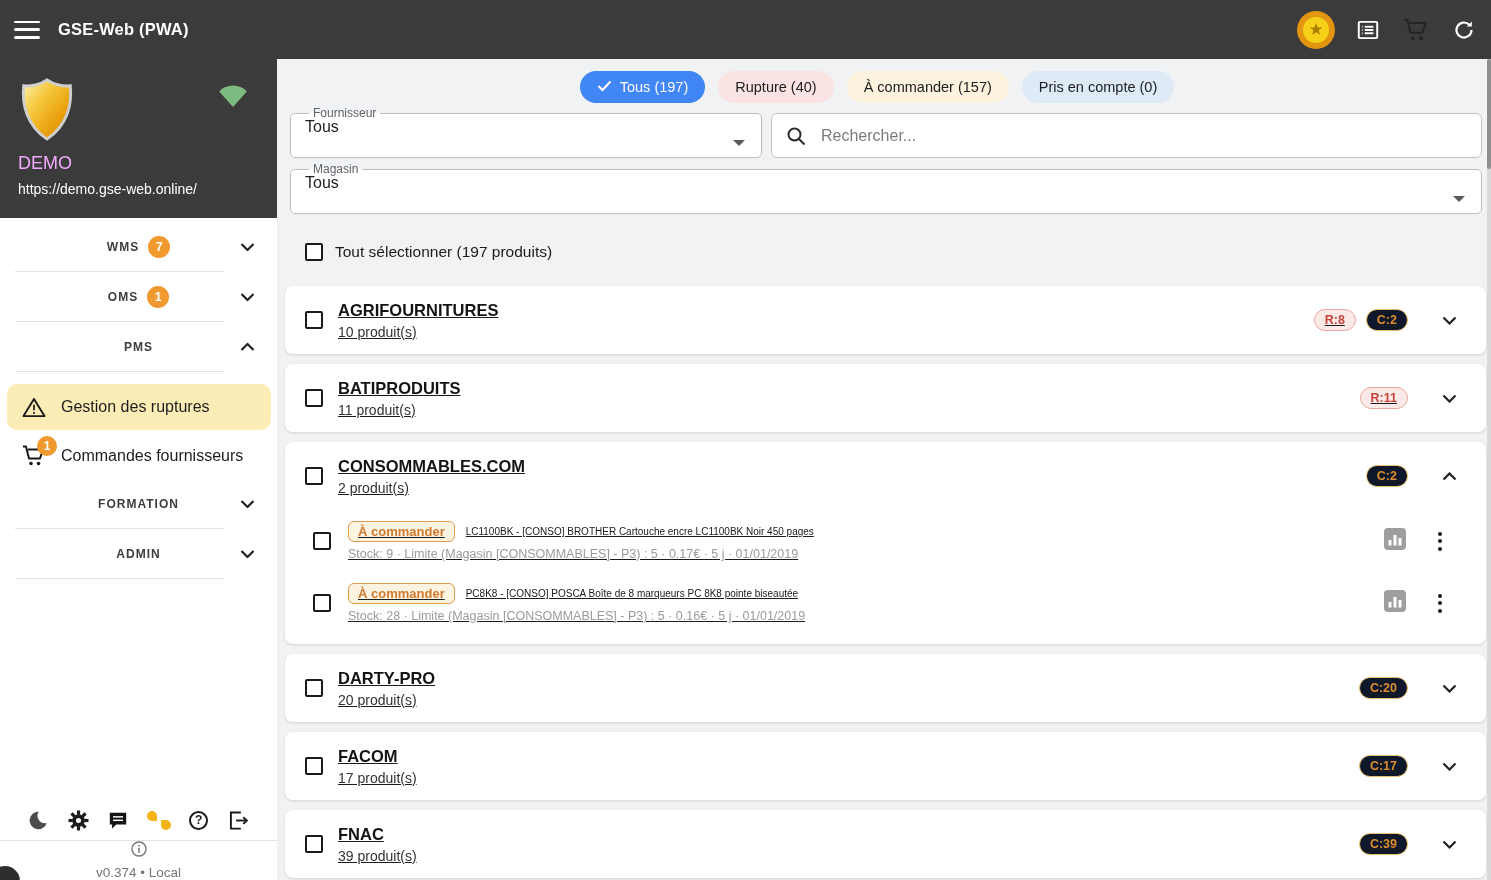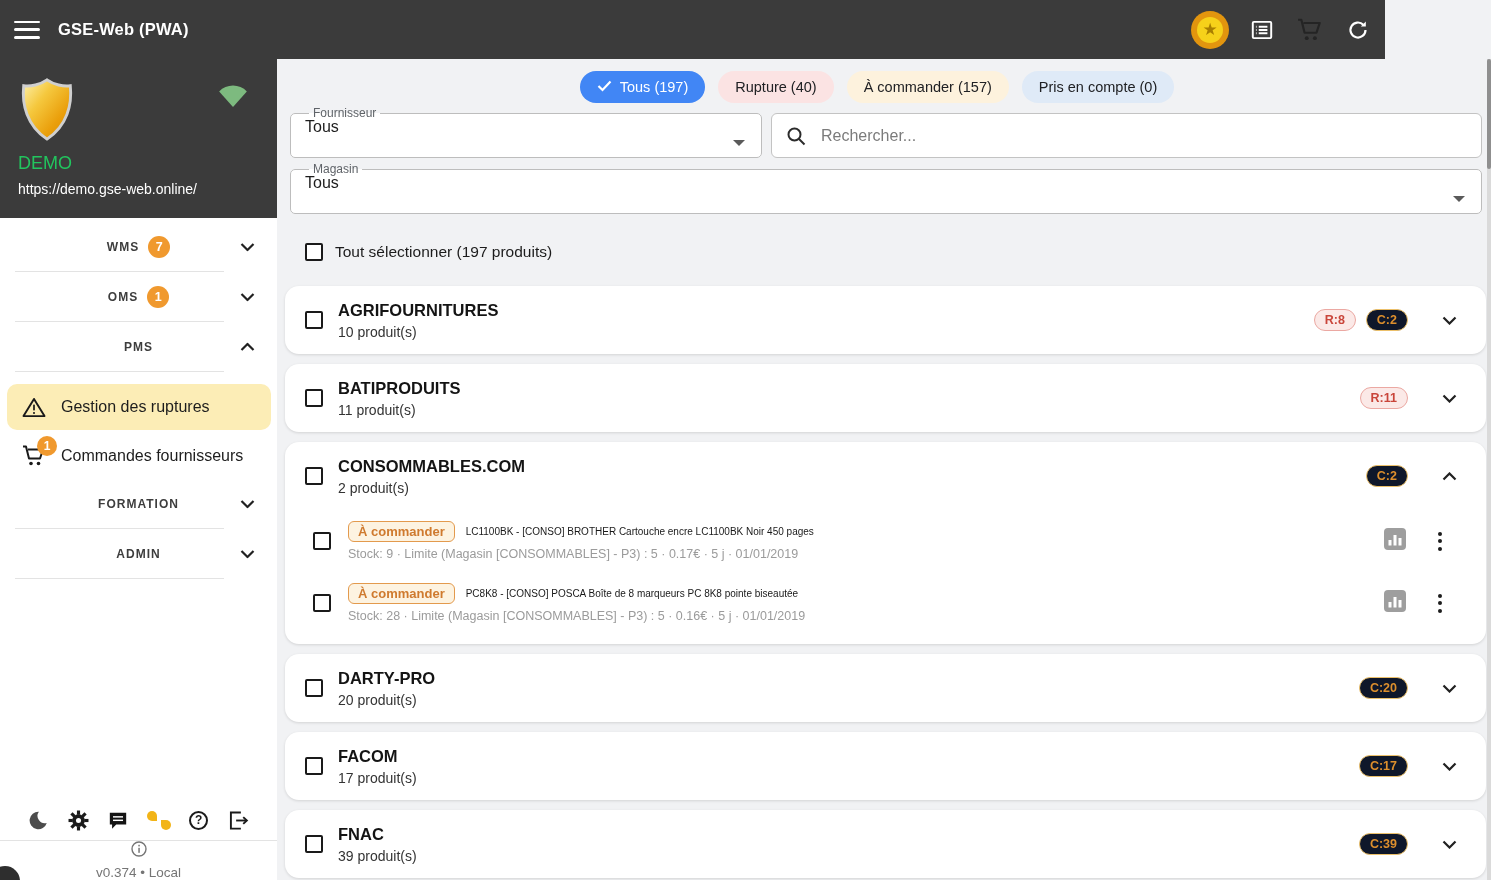--- a/index.html
+++ b/index.html
@@ -3,37 +3,37 @@
 <meta charset="utf-8">
 <style>
   * { box-sizing: border-box; }
   html,body { margin:0; padding:0; }
   body {
     width:1491px; height:880px; position:relative; overflow:hidden;
     font-family:"Liberation Sans","DejaVu Sans",sans-serif;
     background:#f1f2f4; color:#1d1d1d;
   }
   
-  .topbar { position:absolute; left:0; top:0; width:1385px; height:59px; background:#3b3b3b; display:flex; align-items:center; z-index:5; }
+  .topbar { position:absolute; left:0; top:0; width:1491px; height:59px; background:#3b3b3b; display:flex; align-items:center; z-index:5; }
   .topbar-left { width:277px; display:flex; align-items:center; padding-left:14px; gap:18px; flex:0 0 auto; }
   .hamburger { width:26px; height:18px; display:flex; flex-direction:column; justify-content:space-between; cursor:pointer; }
   .hamburger span { display:block; height:2.6px; background:#fff; border-radius:2px; }
   .app-title { color:#fff; font-weight:700; font-size:16.5px; letter-spacing:.2px; }
   .page-title-wrap { display:flex; align-items:center; gap:13px; padding-left:15px; }
   .page-title { color:#fff; font-size:21px; font-weight:500; }
   .count-pill { background:#8a8a8a; color:#fff; font-size:14px; padding:3px 11px; border-radius:13px; }
   .topbar-right { margin-left:auto; display:flex; align-items:center; gap:18px; padding-right:12px; }
   .star-btn { width:38px; height:38px; border-radius:50%; background:#e2950e; display:flex; align-items:center; justify-content:center; cursor:pointer; }
   .star-inner { width:26px; height:26px; border-radius:50%; background:#f6d11a; display:flex; align-items:center; justify-content:center; color:#a97f00; font-size:17px; line-height:1; }
   .icon-btn { width:30px; height:30px; display:flex; align-items:center; justify-content:center; cursor:pointer; }
   
   .sidebar { position:absolute; left:0; top:59px; width:277px; bottom:0; background:#fff; z-index:4; }
   .side-profile { position:relative; height:159px; background:#3b3b3b; padding:18px 14px 0 18px; }
   .wifi-icon { position:absolute; right:28px; top:25px; }
-  .profile-name { color:#22c55e; font-size:18px; font-weight:500; margin-top:6px; }
+  .profile-name { color:#f0abfc; font-size:18px; font-weight:500; margin-top:6px; }
   .profile-url { color:#fff; font-size:14px; margin-top:7px; }
   .nav { padding-top:4px; }
   .nav-group { position:relative; height:49px; display:flex; align-items:center; justify-content:center; gap:9px; cursor:pointer; }
   .nav-group-label { font-size:12px; font-weight:700; letter-spacing:1px; color:#3d3d3d; }
   .nav-badge { min-width:22px; height:22px; border-radius:50%; background:#f0992e; color:#fff; font-size:12.5px; font-weight:700; display:flex; align-items:center; justify-content:center; }
   .nav-chevron { position:absolute; right:22px; top:50%; transform:translateY(-50%); display:flex; }
   .nav-divider { height:1px; background:#e3e3e3; margin:0 53px 0 15px; }
   .nav-item { position:relative; display:flex; align-items:center; height:46px; margin:3px 6px 0 7px; padding-left:14px; gap:14px; cursor:pointer; border-radius:10px; }
   .nav-item.active { background:#fcedb6; margin-top:12px; }
   .nav-item-label { font-size:16px; color:#1d1d1d; }
@@ -62,21 +62,21 @@
   .dd-arrow { position:absolute; right:16px; top:50%; width:0; height:0; border-left:6px solid transparent; border-right:6px solid transparent; border-top:6px solid #5a5a5a; }
   .field-fournisseur { left:13px; top:47px; width:472px; height:52px; }
   .field-magasin { left:13px; top:103px; width:1192px; height:52px; }
   .search-box { position:absolute; left:494px; top:54px; width:711px; height:45px; background:#fff; border:1px solid #c3c3c3; border-radius:6px; display:flex; align-items:center; padding:0 14px; gap:13px; }
   .search-box input { border:none; outline:none; flex:1; font-size:16px; font-family:inherit; color:#1d1d1d; background:transparent; }
   .search-box input::placeholder { color:#7b7b7b; }
   .select-all { position:absolute; left:28px; top:184px; display:flex; align-items:center; gap:12px; }
   .select-all-label { font-size:15.5px; color:#1c1c1c; }
   .cbox { width:18px; height:18px; border:2px solid #1a1a1a; border-radius:2px; background:#fff; cursor:pointer; flex:0 0 auto; }
   .cards { position:absolute; left:8px; top:227px; right:5px; }
-  .card { background:#fff; border-radius:14px; box-shadow:0 1px 3px rgba(0,0,0,.13); margin-bottom:10px; }
+  .card { background:#fff; border-radius:8px; box-shadow:0 1px 3px rgba(0,0,0,.13); margin-bottom:10px;text-decoration:underline; }
   .card-header { height:68px; display:flex; align-items:center; cursor:pointer; }
   .card-header .cbox { margin-left:20px; }
   .sup-text { margin-left:15px; }
   .sup-name { font-size:16.5px; font-weight:700; color:#141414; }
   .sup-count { font-size:14px; color:#333; margin-top:4px; }
   .sup-right { margin-left:auto; display:flex; align-items:center; gap:10px; margin-right:20px; }
   .pill { padding:3px 10px; border-radius:13px; font-size:12.5px; font-weight:700; }
   .pill.r { background:#fbe9e7; border:1.5px solid #eba8a2; color:#c9453a; }
   .pill.c { background:#0f172a; border:1.5px solid #ecc06a; color:#dd8f2d; }
   .card-chevron { margin-left:14px; width:34px; height:34px; display:flex; align-items:center; justify-content:center; cursor:pointer; }

